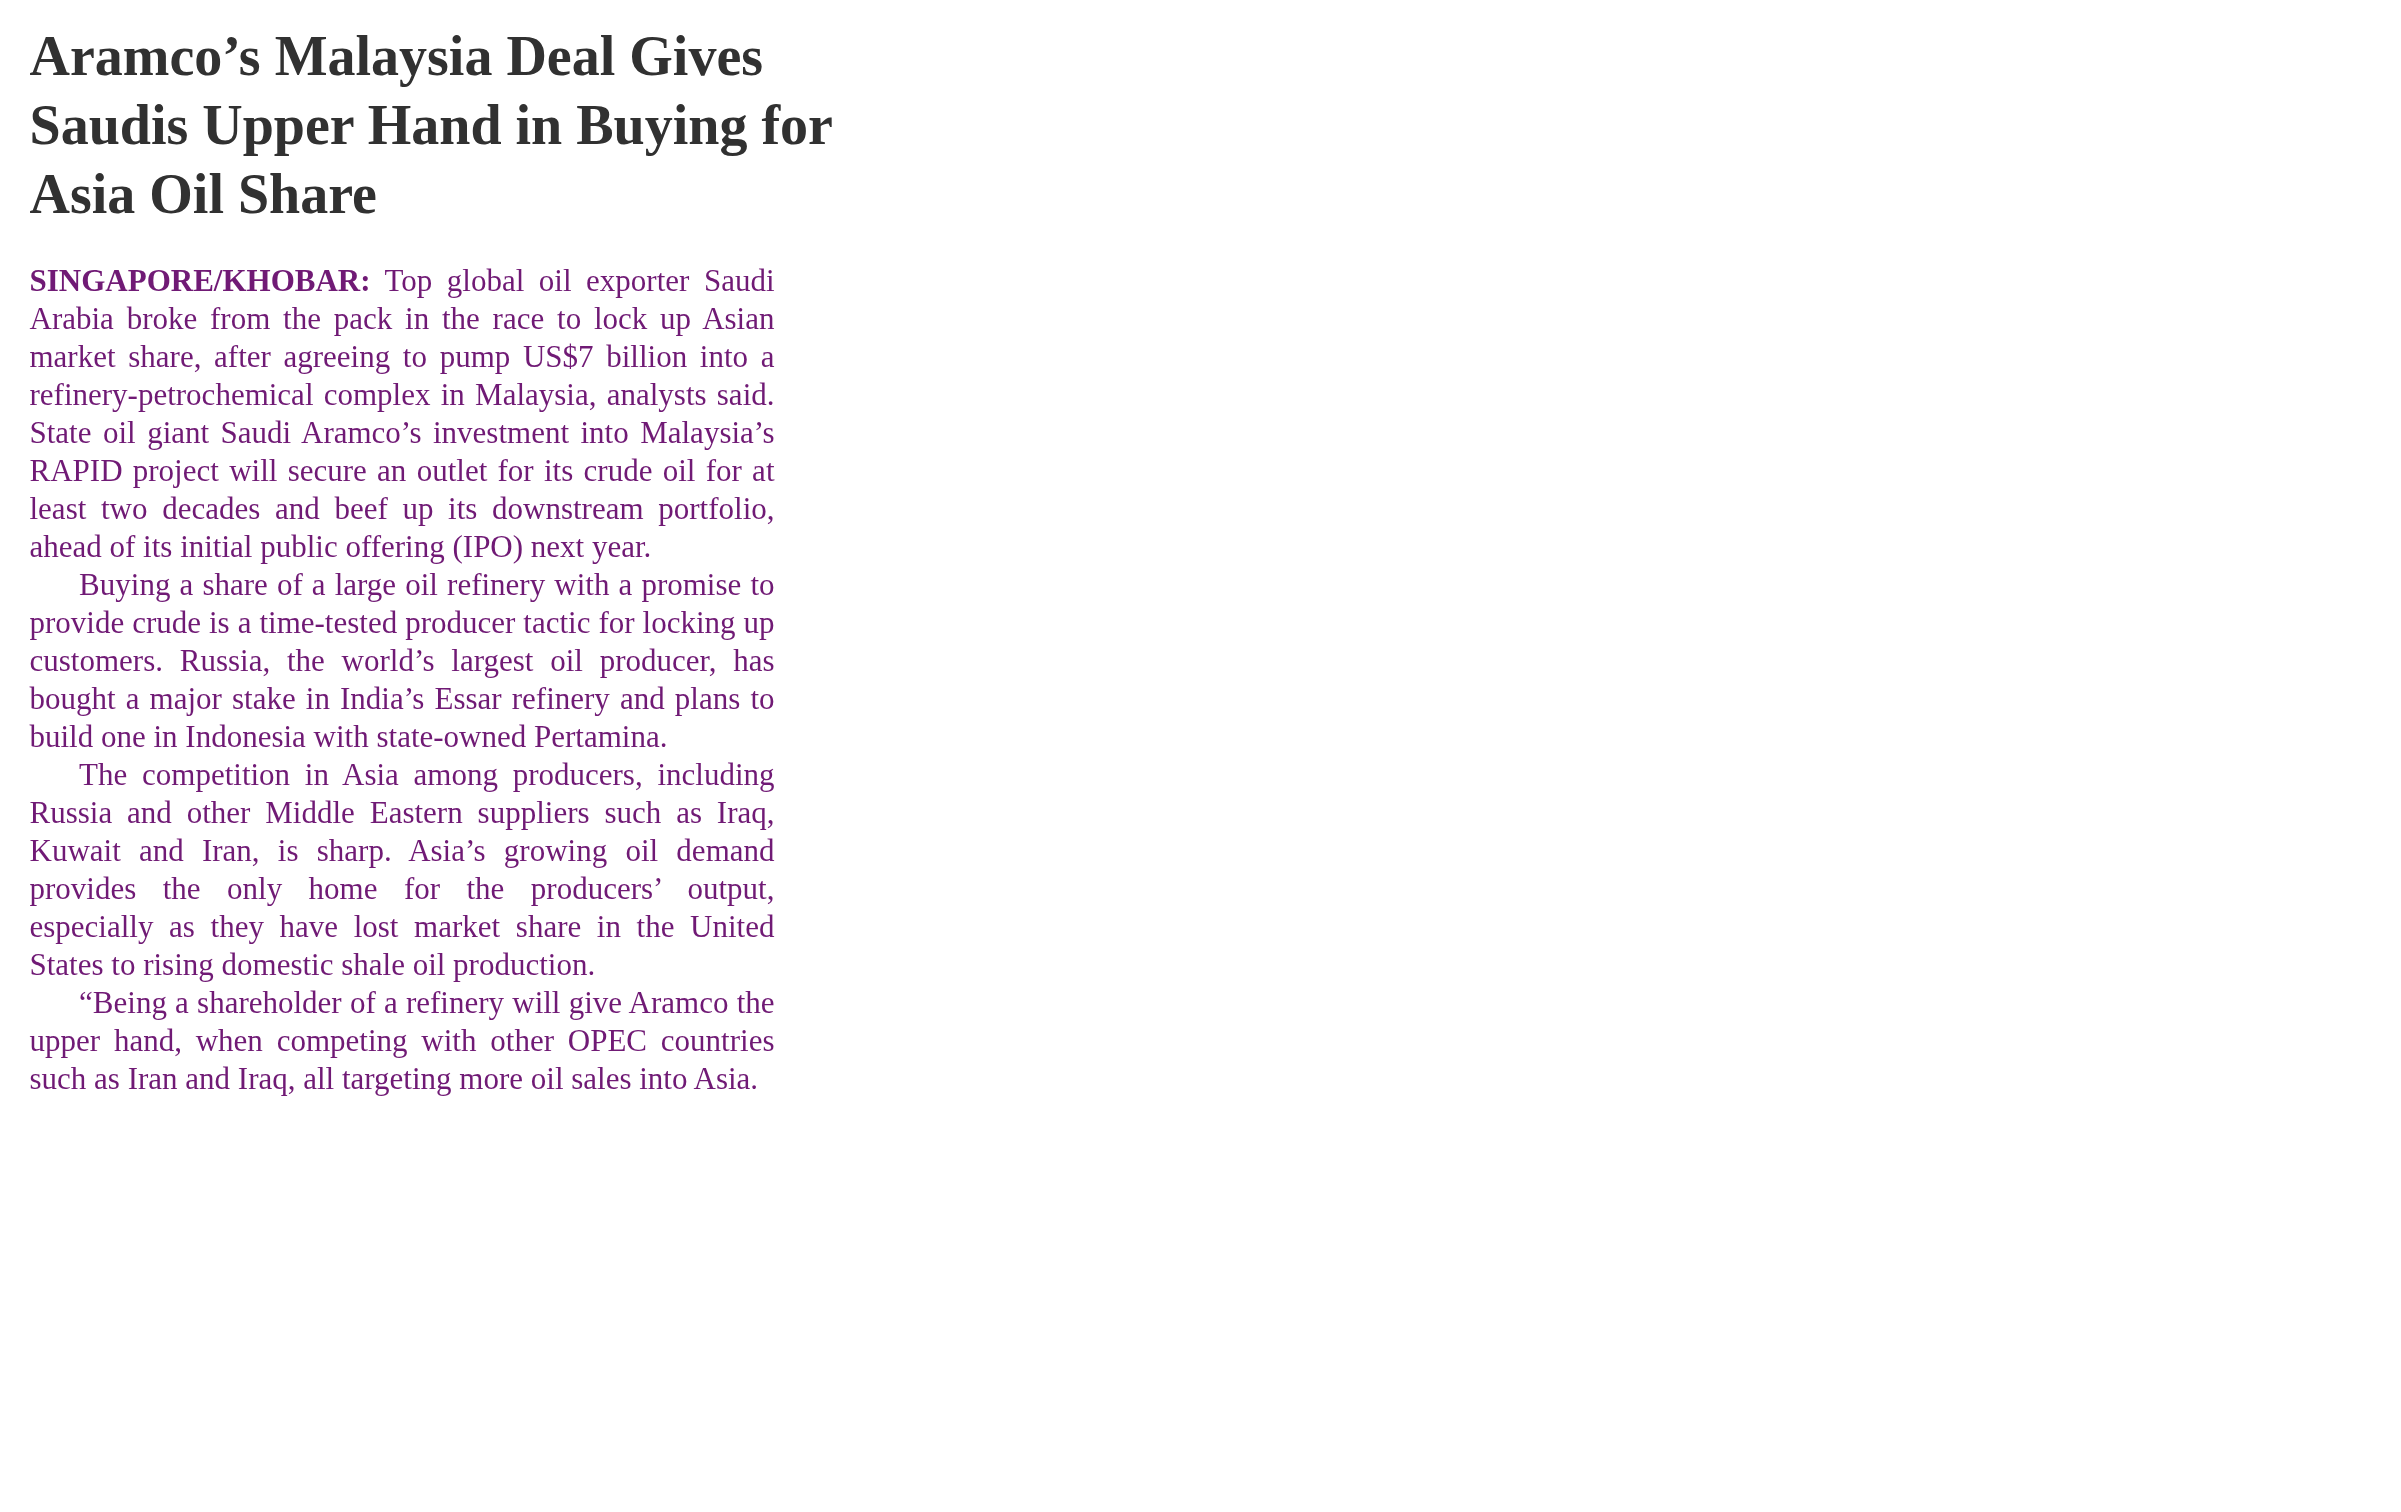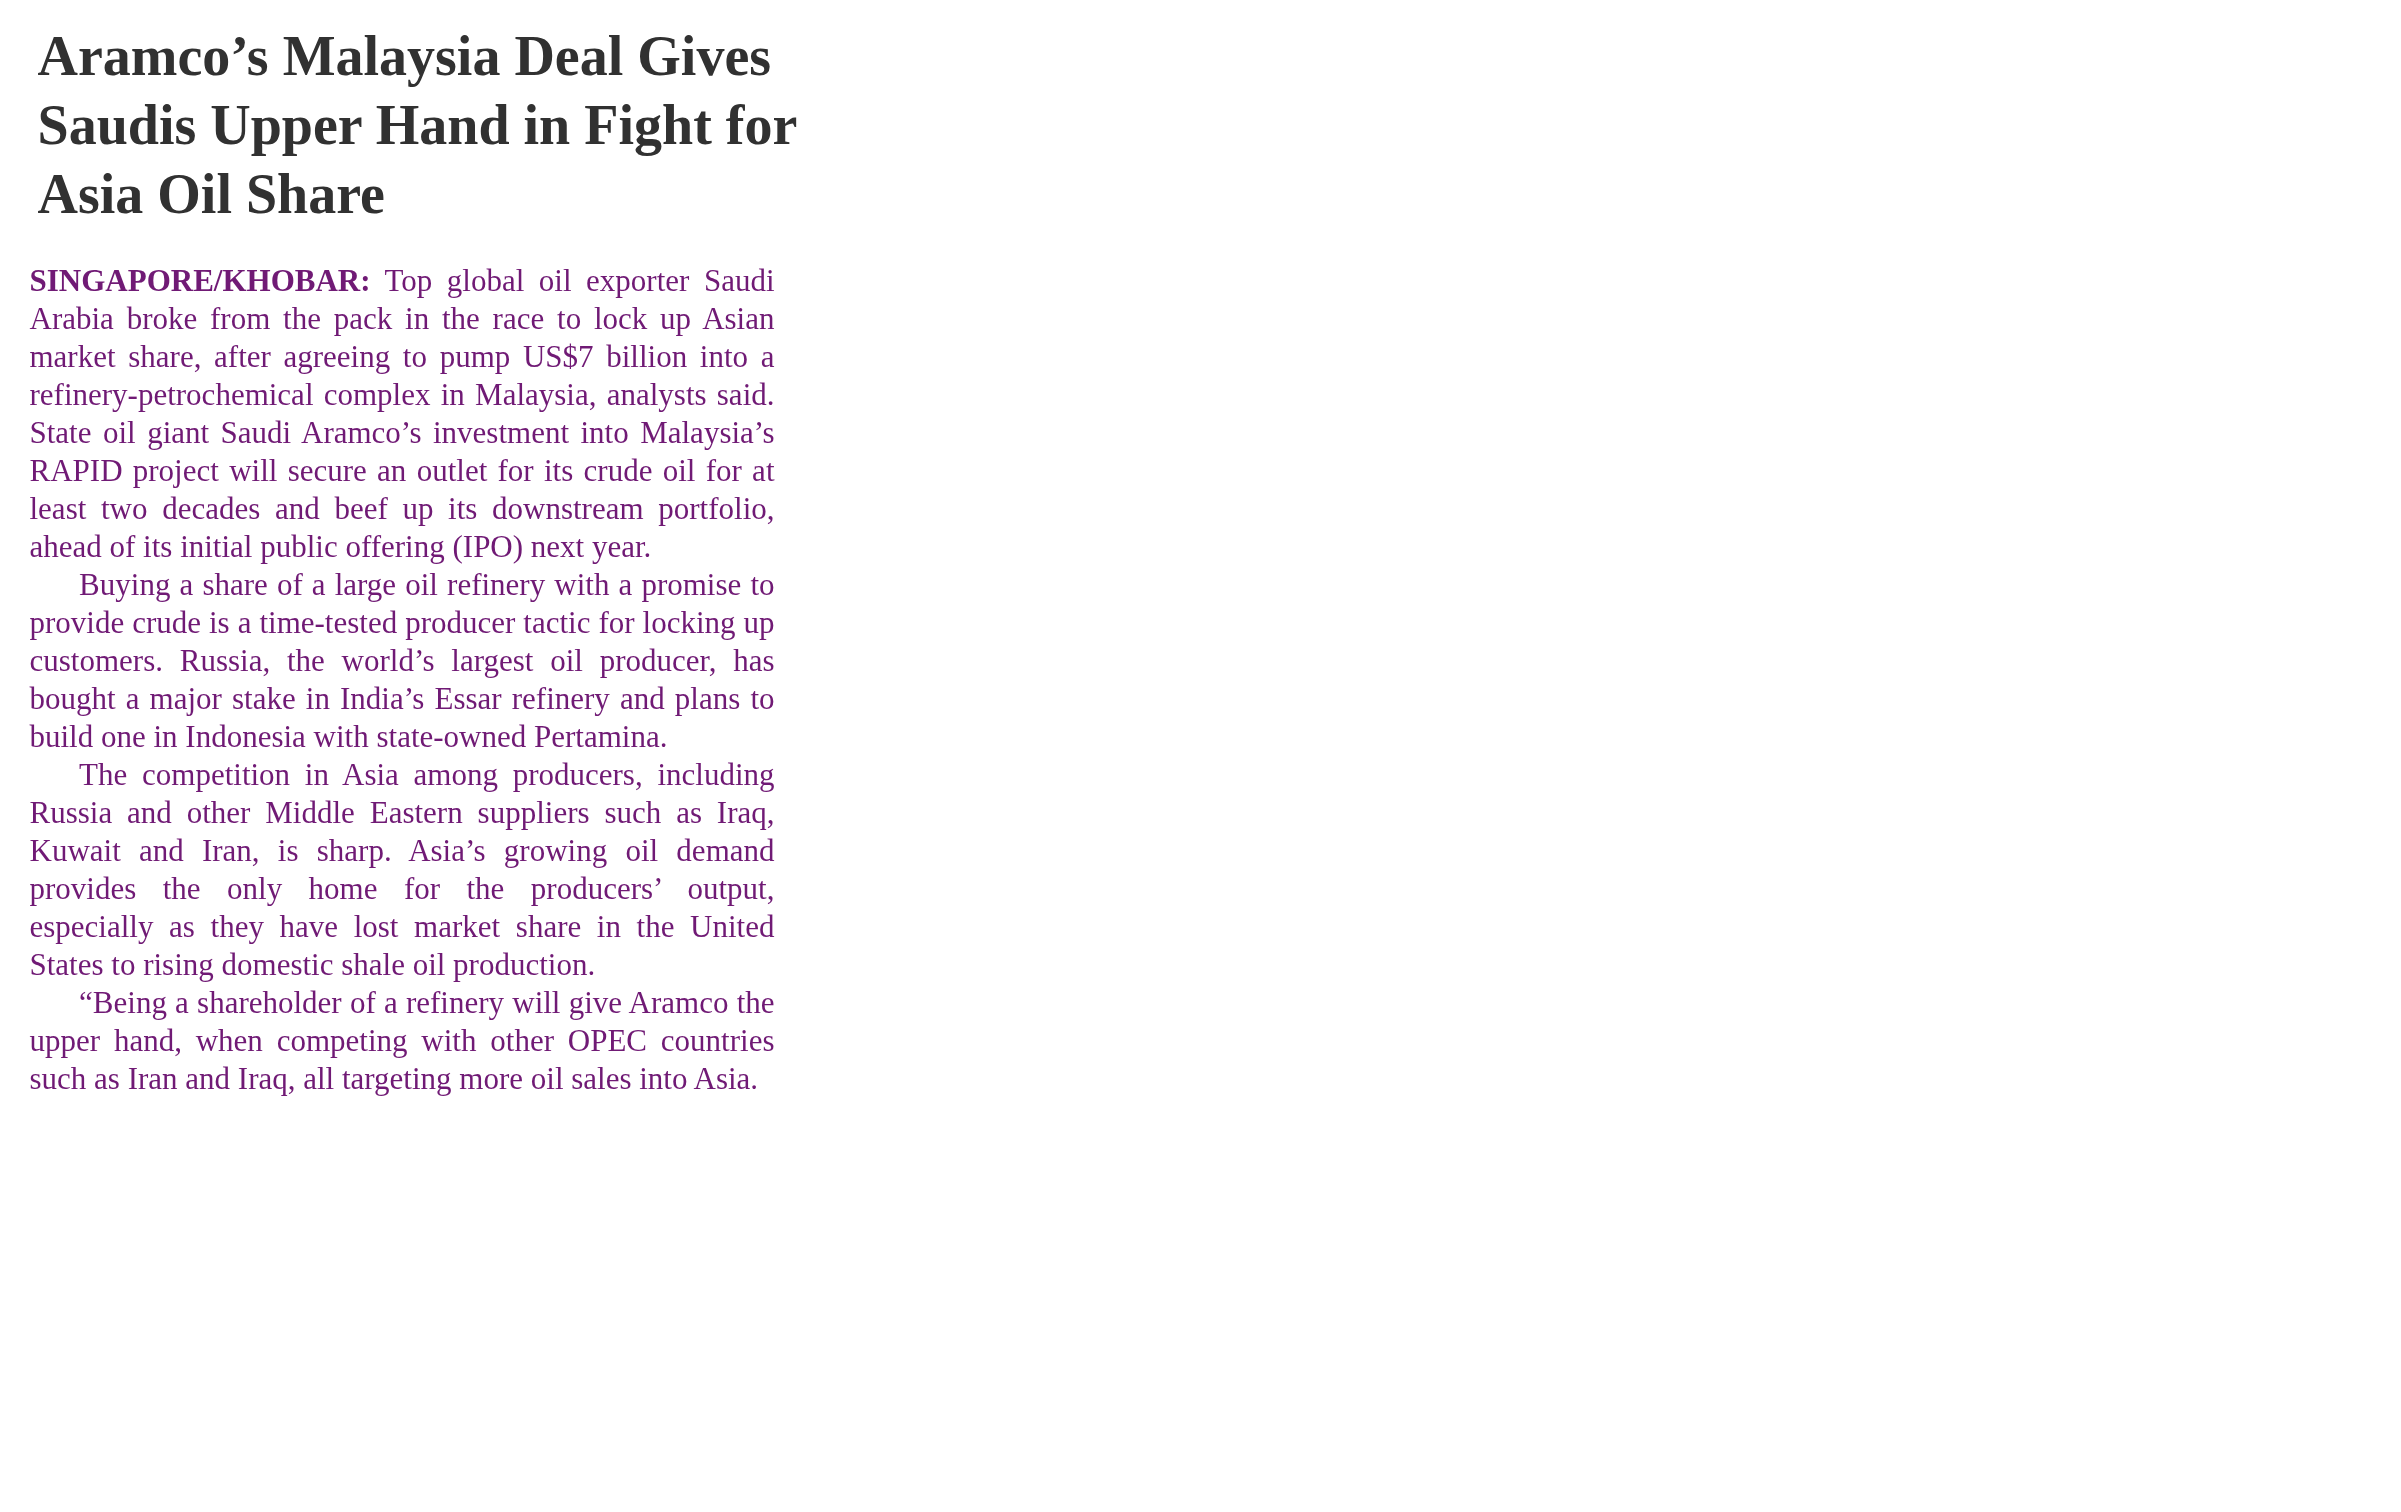--- a/index.html
+++ b/index.html
@@ -14,21 +14,21 @@
     position: relative;
     font-family: "Liberation Serif", "DejaVu Serif", serif;
   }
   .article {
     position: absolute;
     left: 29.5px;
     top: 22px;
     width: 807px;
   }
   .headline {
-    margin: 0 0 33px 8px;
+    margin: 0 0 33px 0;
     font-weight: bold;
     font-size: 56px;
     line-height: 69px;
     color: #313131;
     letter-spacing: 0px;
   }
   .headline .hline {
     display: block;
     white-space: nowrap;
   }
@@ -50,21 +50,21 @@
     font-weight: bold;
   }
 </style>
 </head>
 <body>
 
 <div class="article">
 
   <h1 class="headline">
     <span class="hline">Aramco’s Malaysia Deal Gives</span>
-    <span class="hline">Saudis Upper Hand in Fight for</span>
+    <span class="hline">Saudis Upper Hand in Buying for</span>
     <span class="hline">Asia Oil Share</span>
   </h1>
 
   <div class="article-body">
     <p class="para"><span class="dateline">SINGAPORE/KHOBAR:</span><span> Top global oil exporter Saudi Arabia broke from the pack in the race to lock up Asian market share, after agreeing to pump US$7 billion into a refinery-petrochemical complex in Malaysia, analysts said. State oil giant Saudi Aramco’s investment into Malaysia’s RAPID project will secure an outlet for its crude oil for at least two decades and beef up its downstream portfolio, ahead of its initial public offering (IPO) next year.</span></p>
 
     <p class="para indented">Buying a share of a large oil refinery with a promise to provide crude is a time-tested producer tactic for locking up customers. Russia, the world’s largest oil producer, has bought a major stake in India’s Essar refinery and plans to build one in Indonesia with state-owned Pertamina.</p>
 
     <p class="para indented">The competition in Asia among producers, including Russia and other Middle Eastern suppliers such as Iraq, Kuwait and Iran, is sharp. Asia’s growing oil demand provides the only home for the producers’ output, especially as they have lost market share in the United States to rising domestic shale oil production.</p>
 

